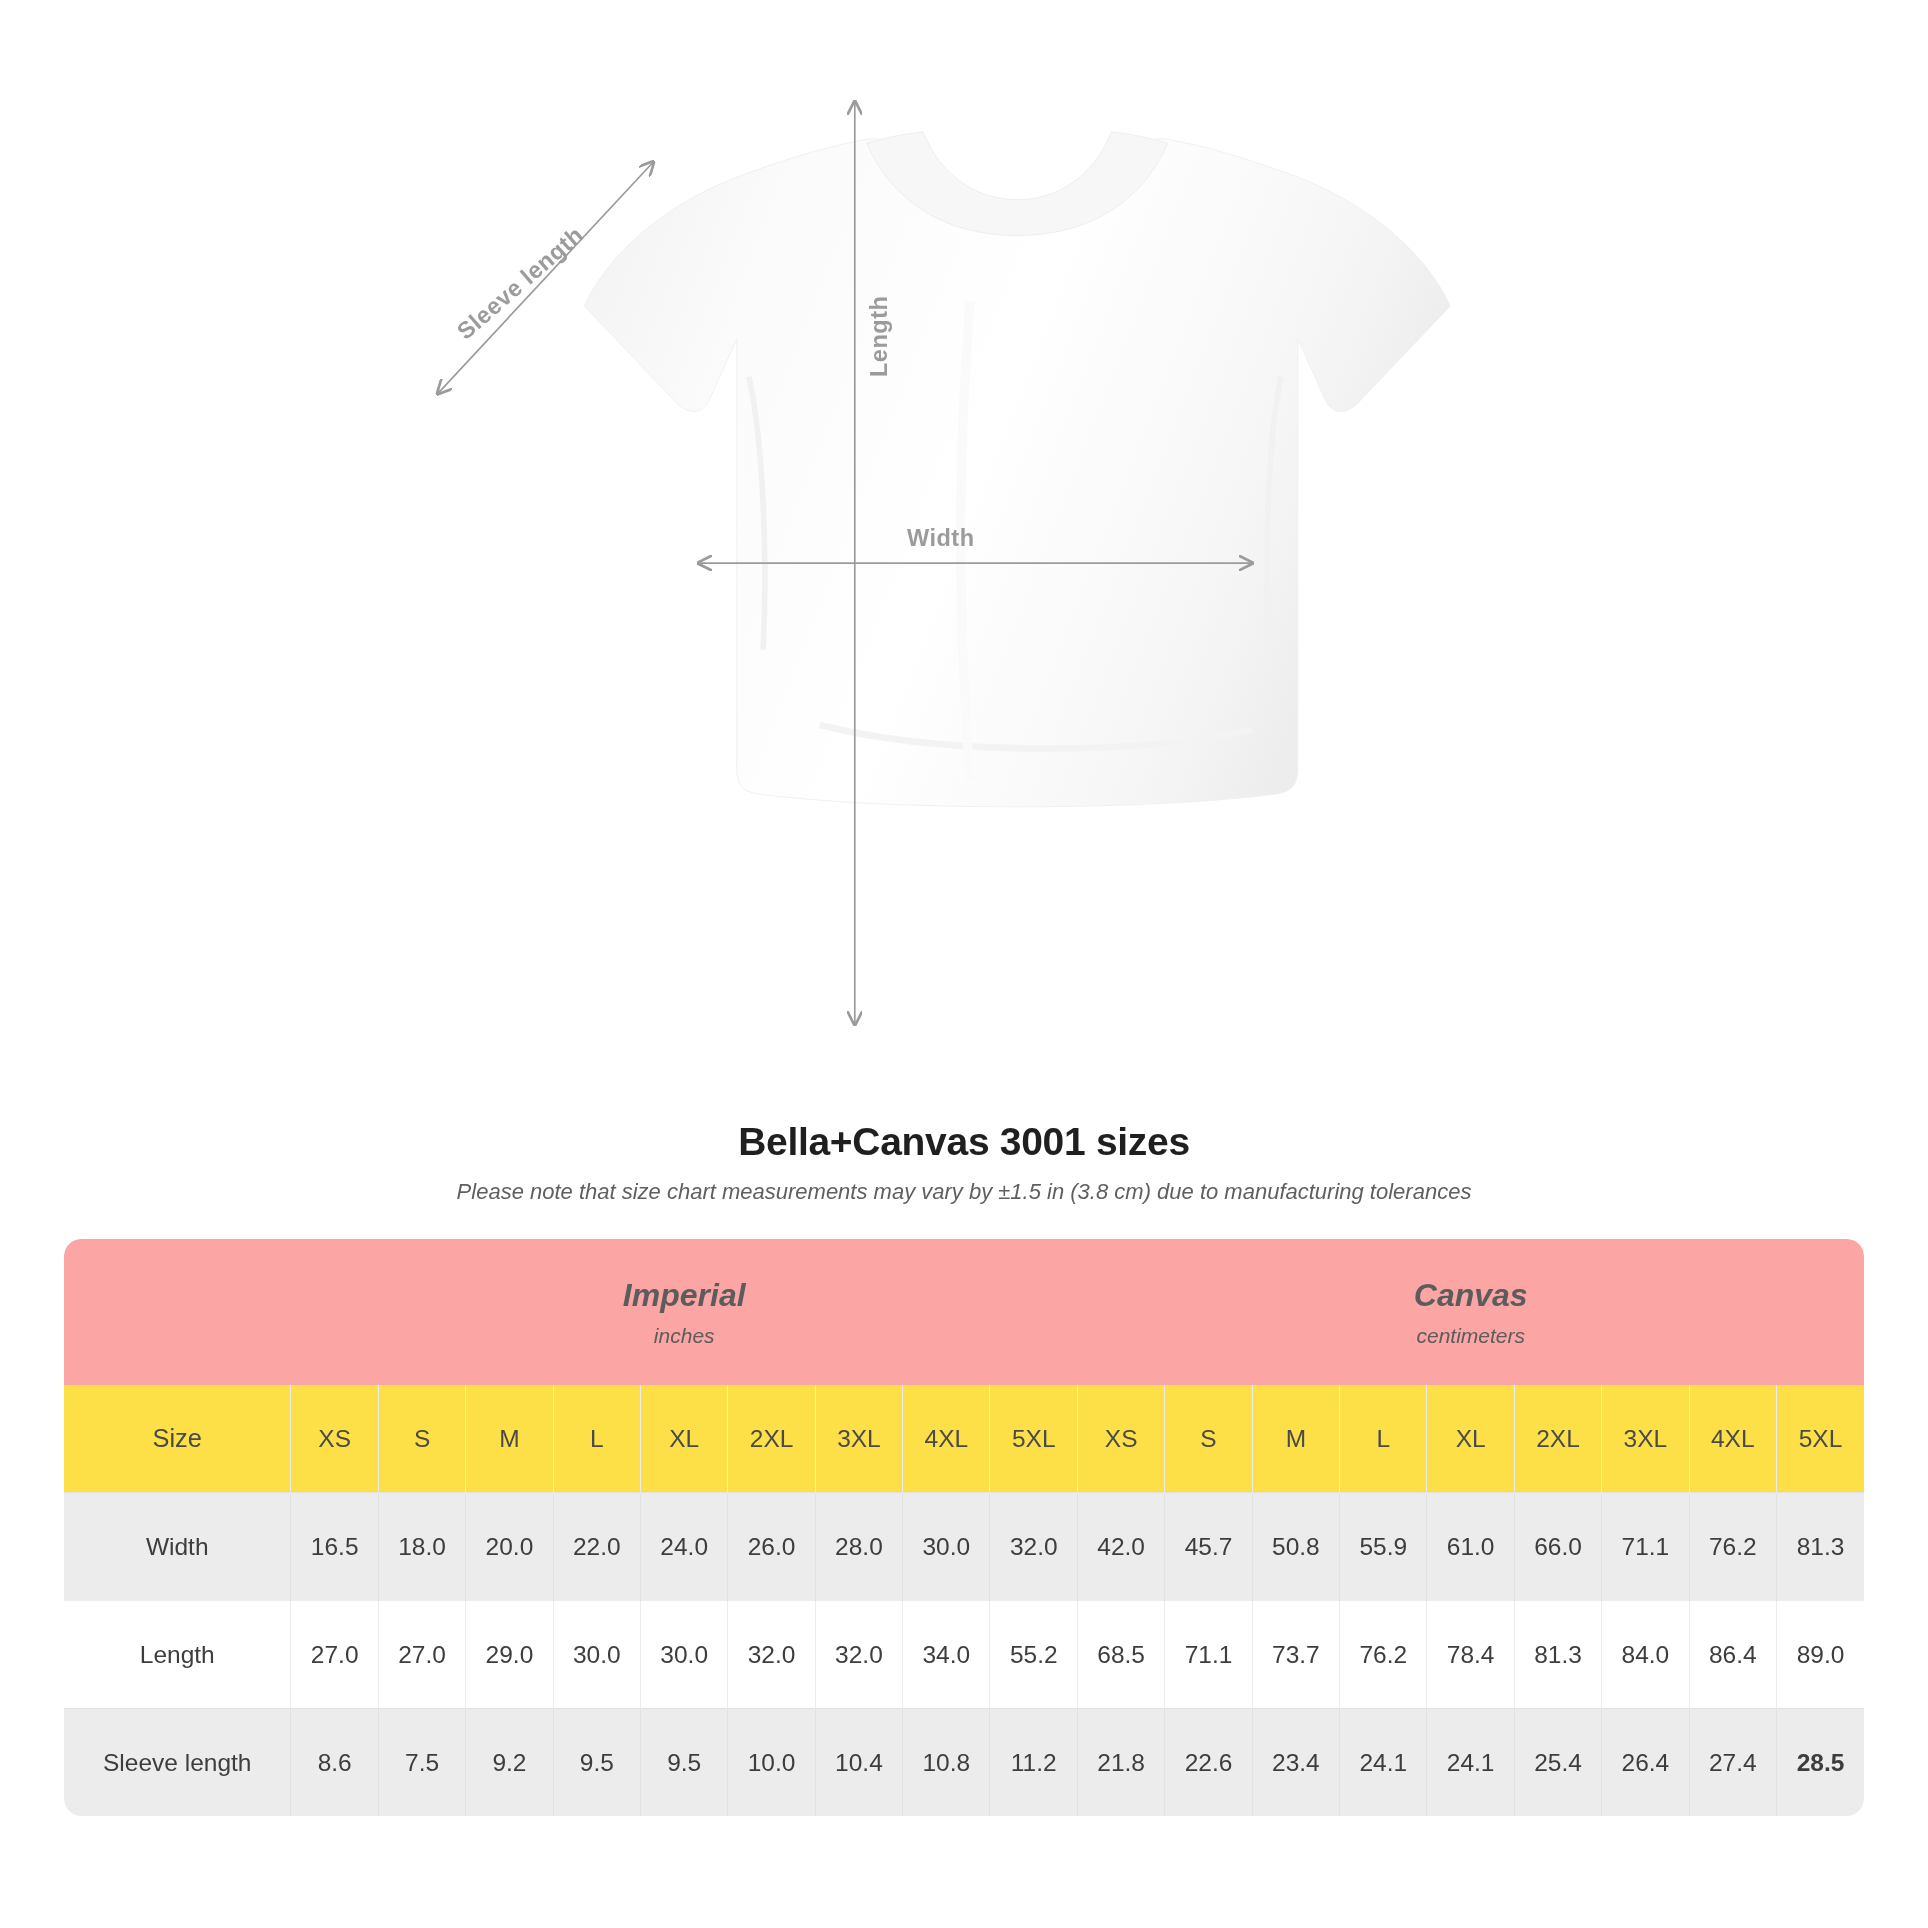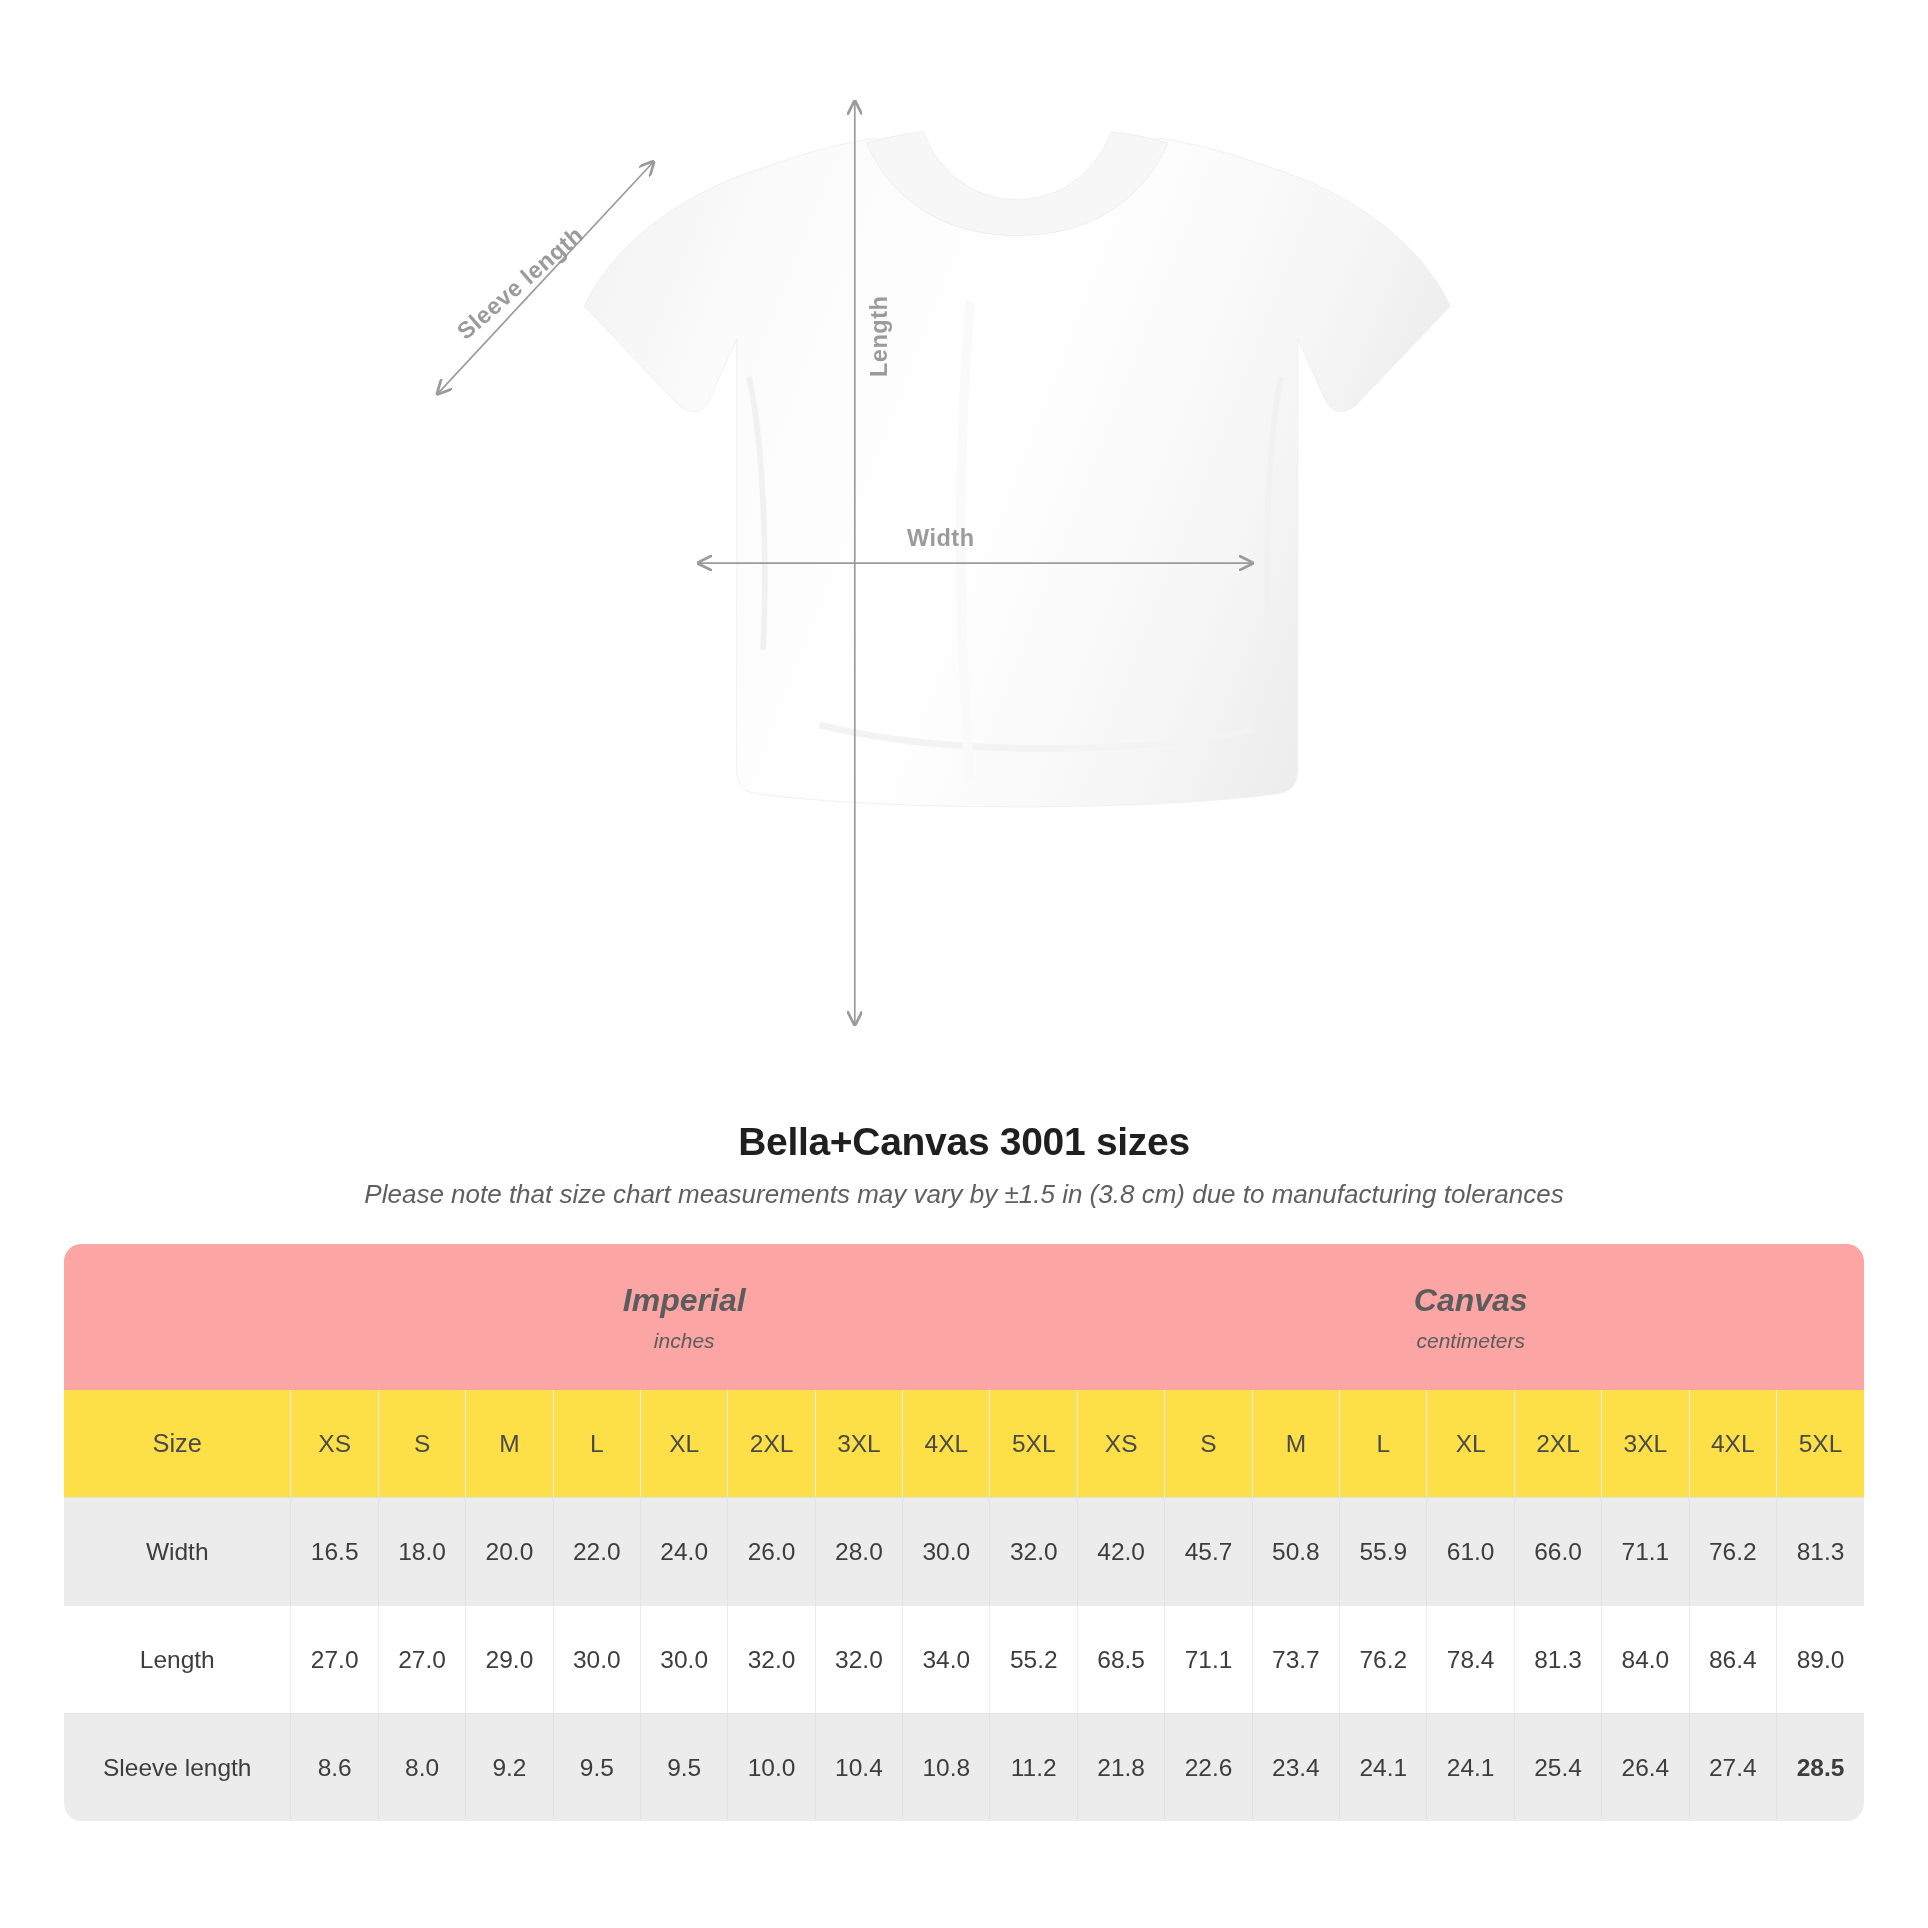--- a/index.html
+++ b/index.html
@@ -66,21 +66,21 @@
     margin-top: 9.4px;
   }
   .chart-title {
     font-size: 39px;
     font-weight: bold;
     color: #1f1f1f;
     letter-spacing: -0.3px;
   }
   .chart-note {
     margin-top: 15px;
-    font-size: 26px;
+    font-size: 22px;
     font-style: italic;
     color: #5f5f5f;
   }
 
   
   .table-wrap {
     margin: 34px 64px 0 64px;
     border-radius: 17px;
     overflow: hidden;
   }
@@ -327,21 +327,21 @@
           <td>78.4</td>
           <td>81.3</td>
           <td>84.0</td>
           <td>86.4</td>
           <td>89.0</td>
         </tr>
 
         <tr class="data-row shaded">
           <td class="rowhead">Sleeve length</td>
           <td>8.6</td>
-          <td>8.0</td>
+          <td>7.5</td>
           <td>9.2</td>
           <td>9.5</td>
           <td>9.5</td>
           <td>10.0</td>
           <td>10.4</td>
           <td>10.8</td>
           <td>11.2</td>
           <td>21.8</td>
           <td>22.6</td>
           <td>23.4</td>

